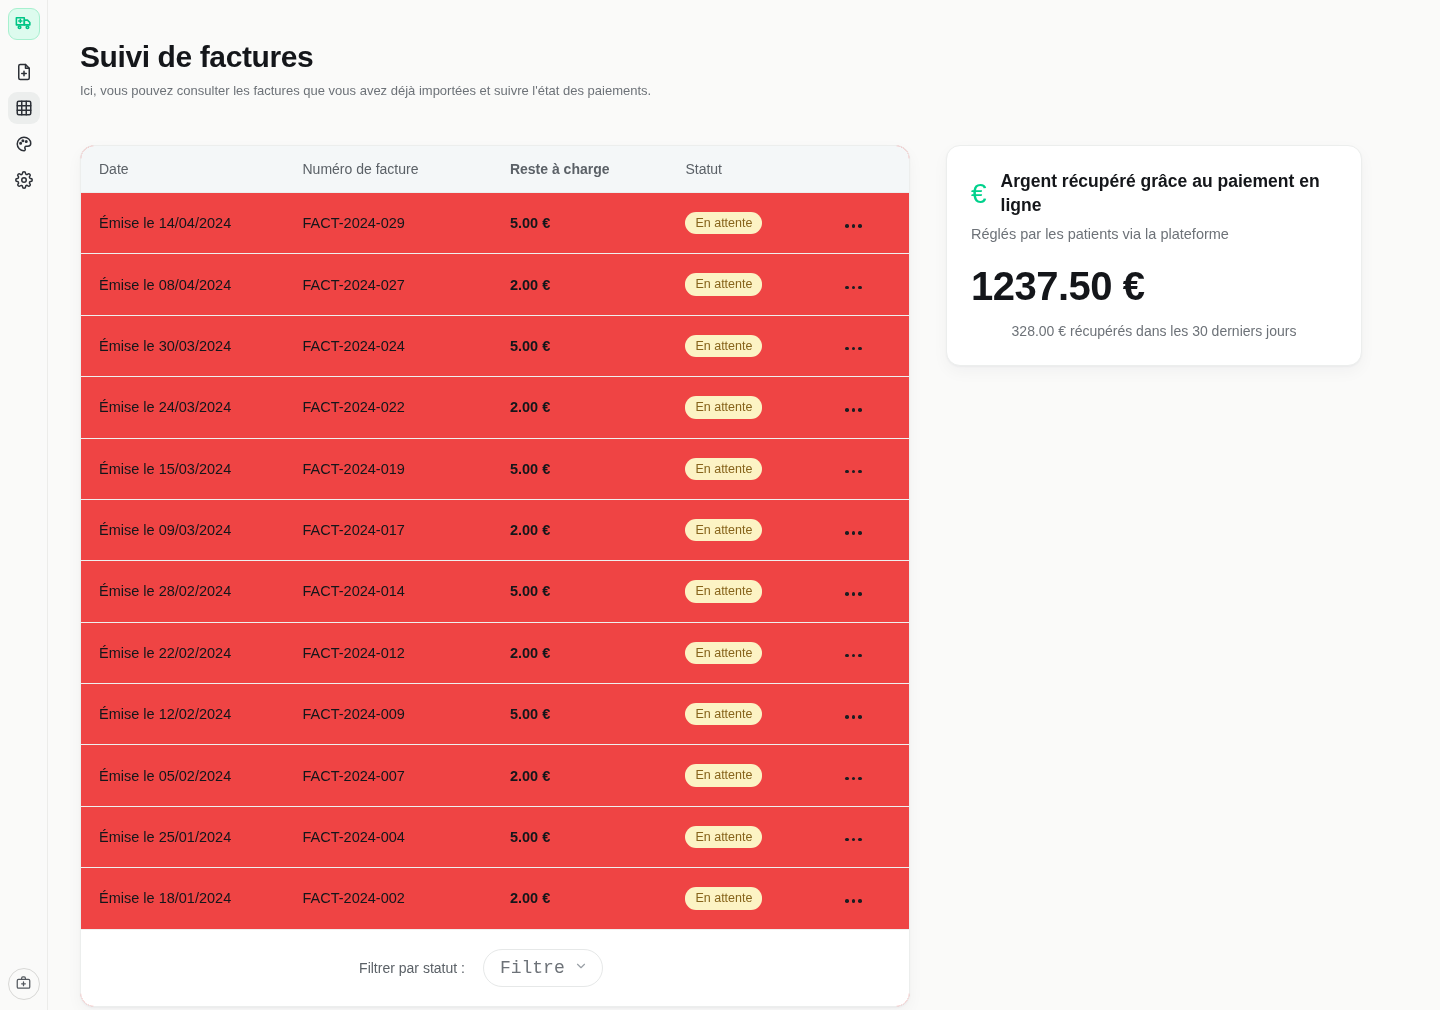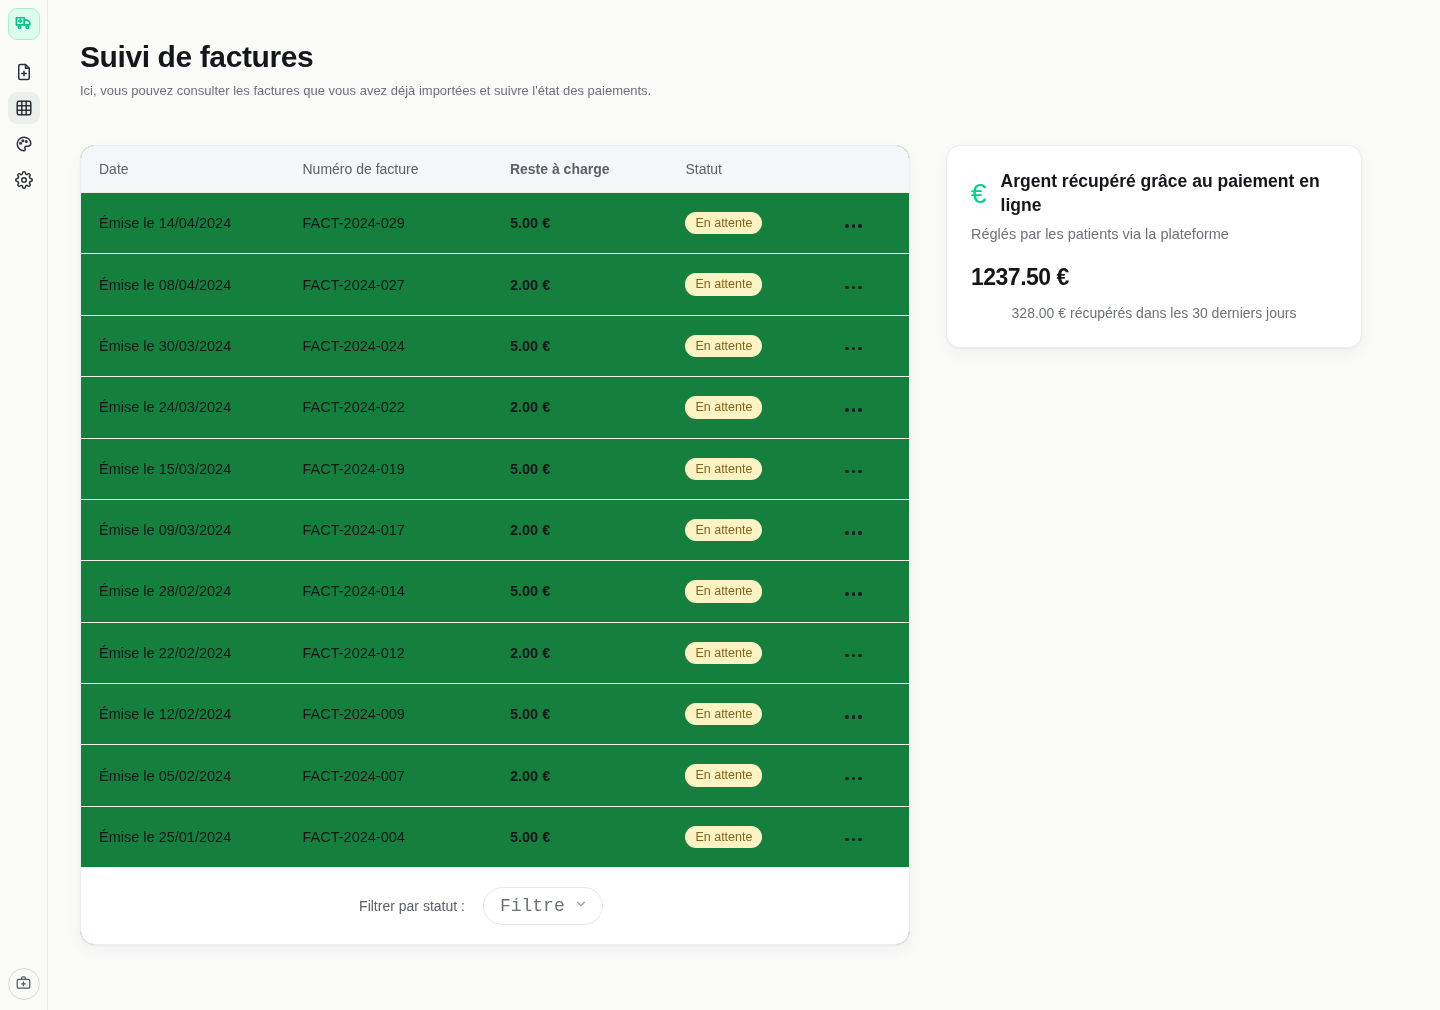--- a/index.html
+++ b/index.html
@@ -83,21 +83,21 @@
     left: 32px; top: 133px;
     right: 32px;
     display: flex;
     gap: 36px;
     align-items: flex-start;
   }
 
   
   .table-card {
     width: 830px;
-    background: #15803d;
+    background: #ef4444;
     border: 1px solid #eceeed;
     border-radius: 14px;
     box-shadow: 0 1px 2px rgba(16,24,40,.04), 0 6px 16px rgba(16,24,40,.04);
     overflow: hidden;
   }
   table { width: 100%; border-collapse: collapse; }
   thead th {
     background: #f4f7f8;
     text-align: left;
     font-size: 14px;
@@ -197,21 +197,21 @@
     line-height: 1.36;
     max-width: 320px;
   }
   .stat-sub {
     margin-top: 8px;
     font-size: 14.5px;
     color: #6d7278;
   }
   .stat-value {
     margin-top: 22px;
-    font-size: 23px;
+    font-size: 40px;
     font-weight: 700;
     color: #14161a;
     letter-spacing: -0.5px;
   }
   .stat-foot {
     margin-top: 14px;
     font-size: 14px;
     color: #6d7278;
     text-align: center;
   }
@@ -425,20 +425,31 @@
               <td class="c-date">Émise le 25/01/2024</td>
               <td class="c-num">FACT-2024-004</td>
               <td class="c-amount">5.00 €</td>
               <td class="c-status"><span class="badge">En attente</span></td>
               <td class="c-menu td-menu"><span class="dots">
                   <i></i>
                   <i></i>
                   <i></i>
                 </span></td>
             </tr>
+            <tr>
+              <td class="c-date">Émise le 18/01/2024</td>
+              <td class="c-num">FACT-2024-002</td>
+              <td class="c-amount">2.00 €</td>
+              <td class="c-status"><span class="badge">En attente</span></td>
+              <td class="c-menu td-menu"><span class="dots">
+                  <i></i>
+                  <i></i>
+                  <i></i>
+                </span></td>
+            </tr>
           </tbody>
       </table>
 
       <div class="table-footer">
         <span class="filter-label">Filtrer par statut :</span>
         <div class="filter-select">
           <span>Filtre</span>
           <span>
             <svg width="14" height="14" viewBox="0 0 24 24" fill="none" stroke="#9aa0a6" stroke-width="2" stroke-linecap="round" stroke-linejoin="round">
               <path d="M6 9l6 6 6-6"></path>

